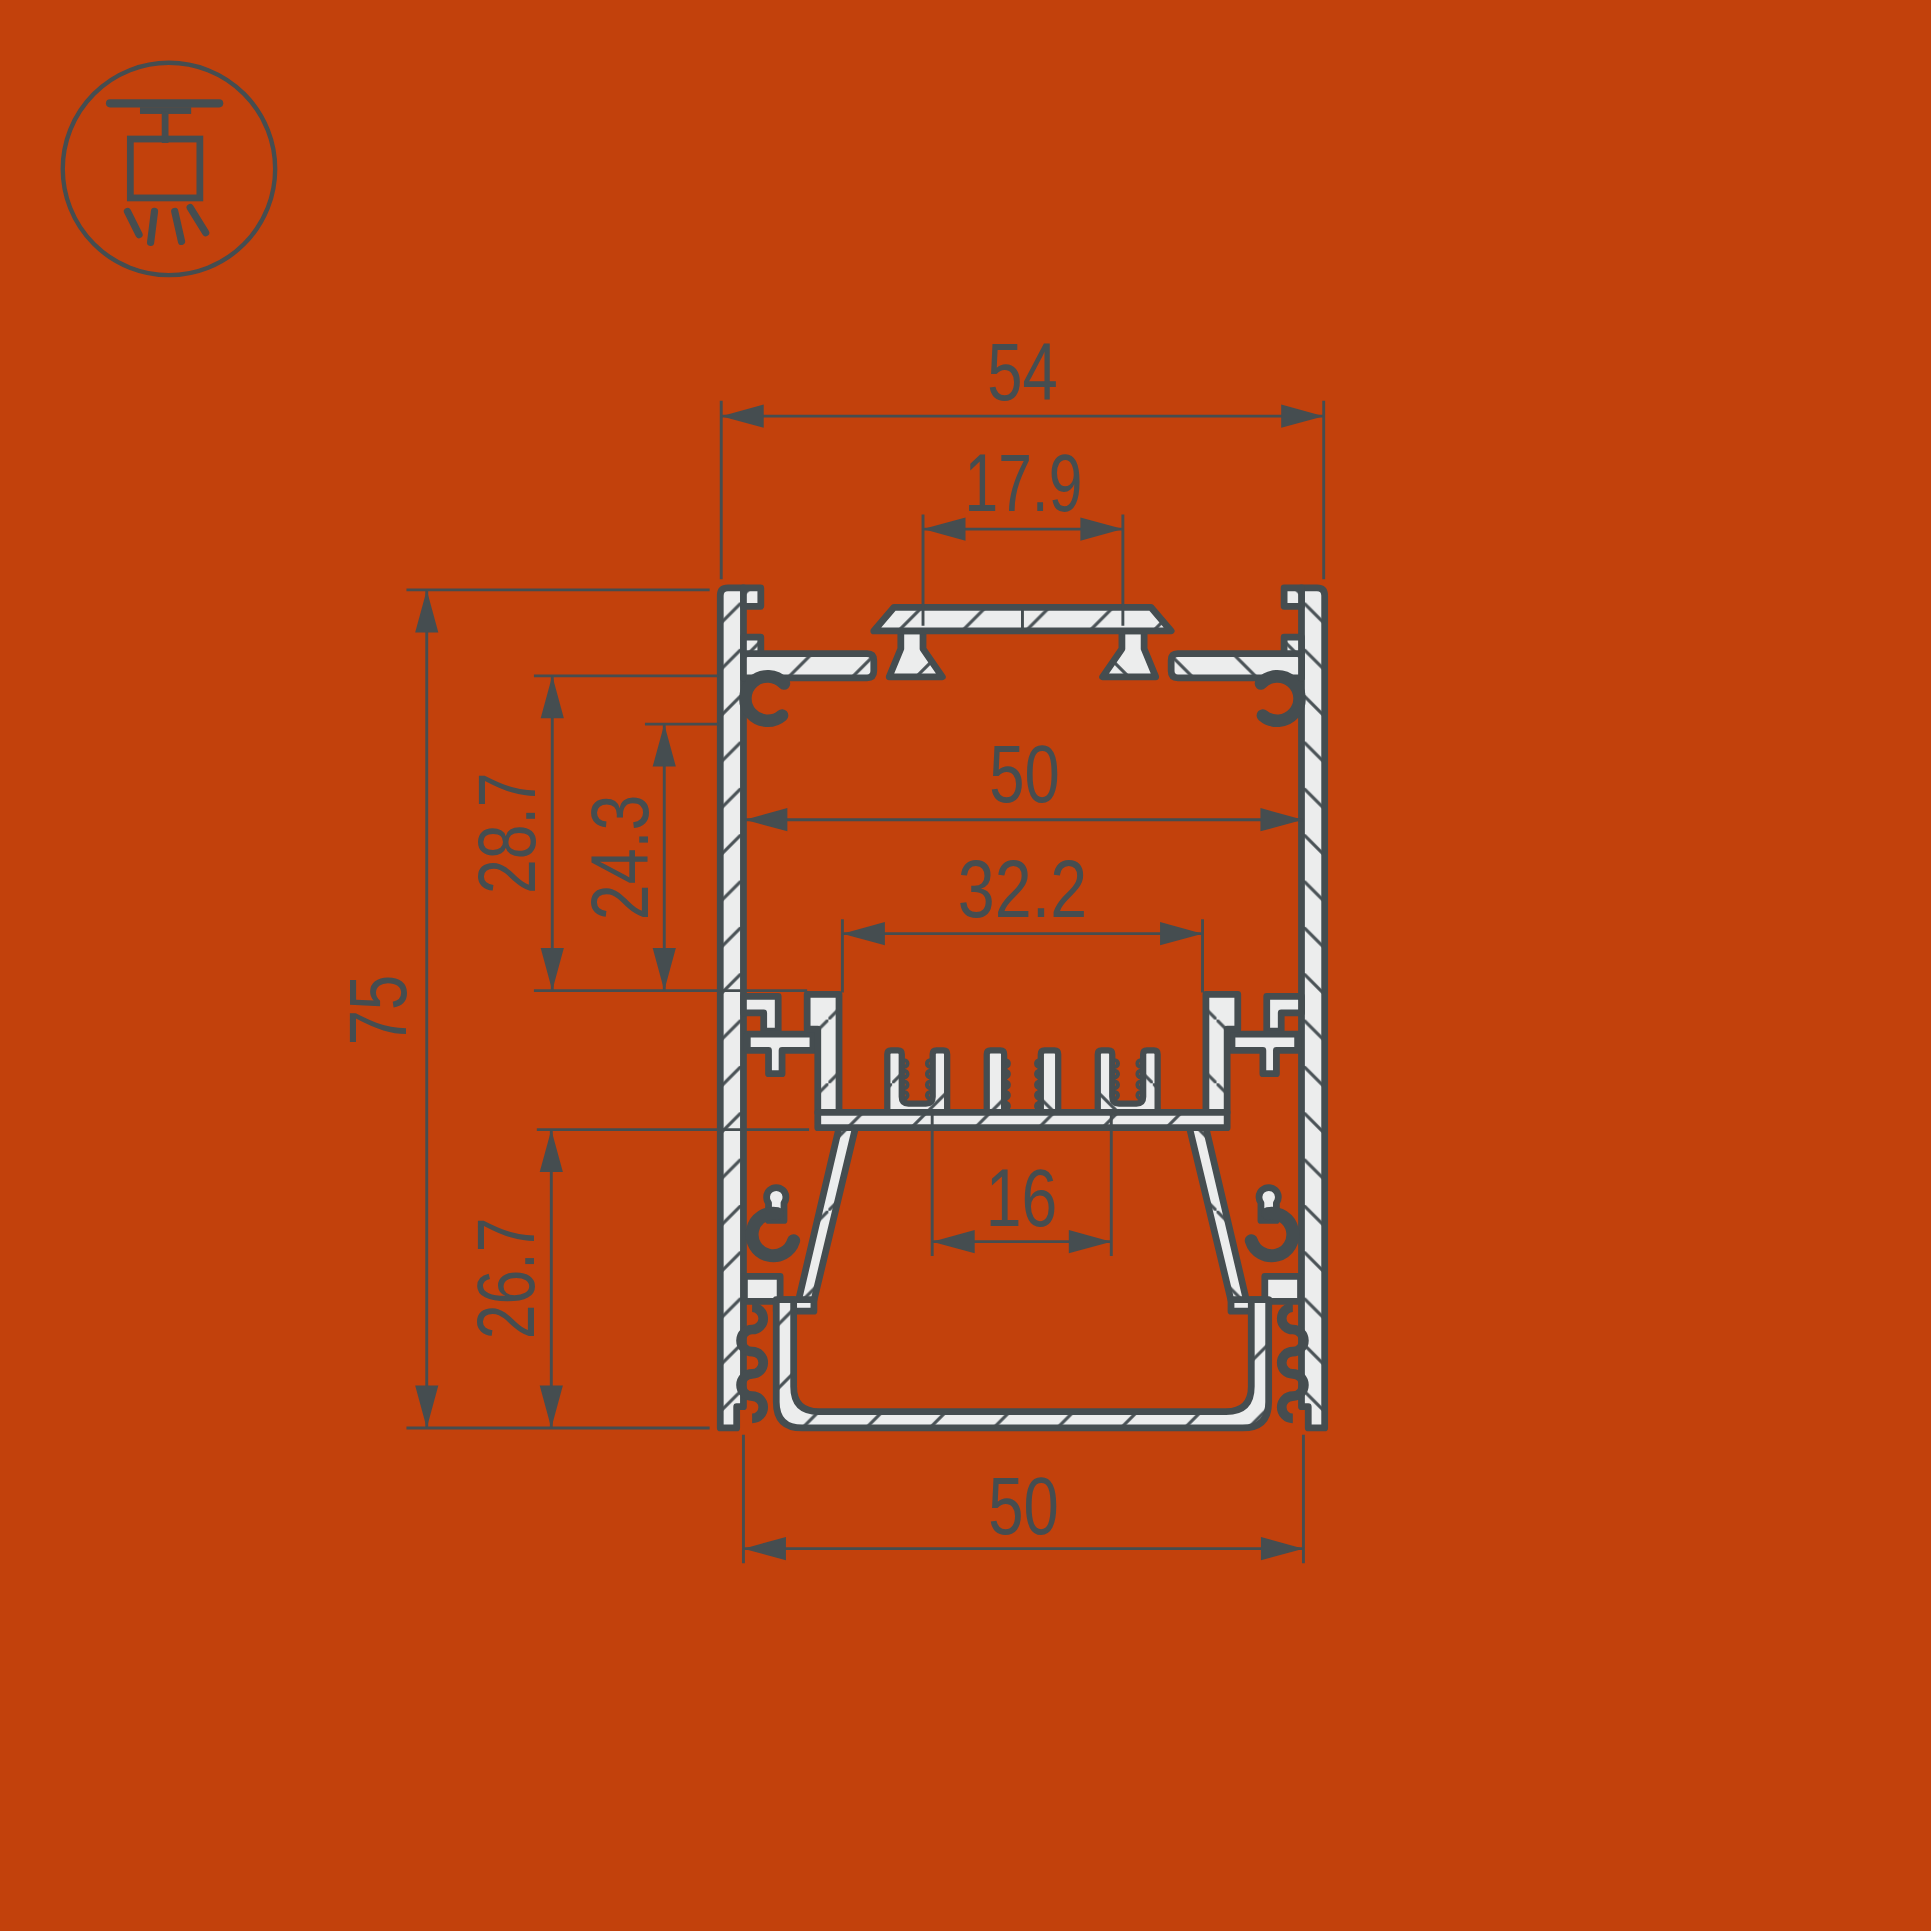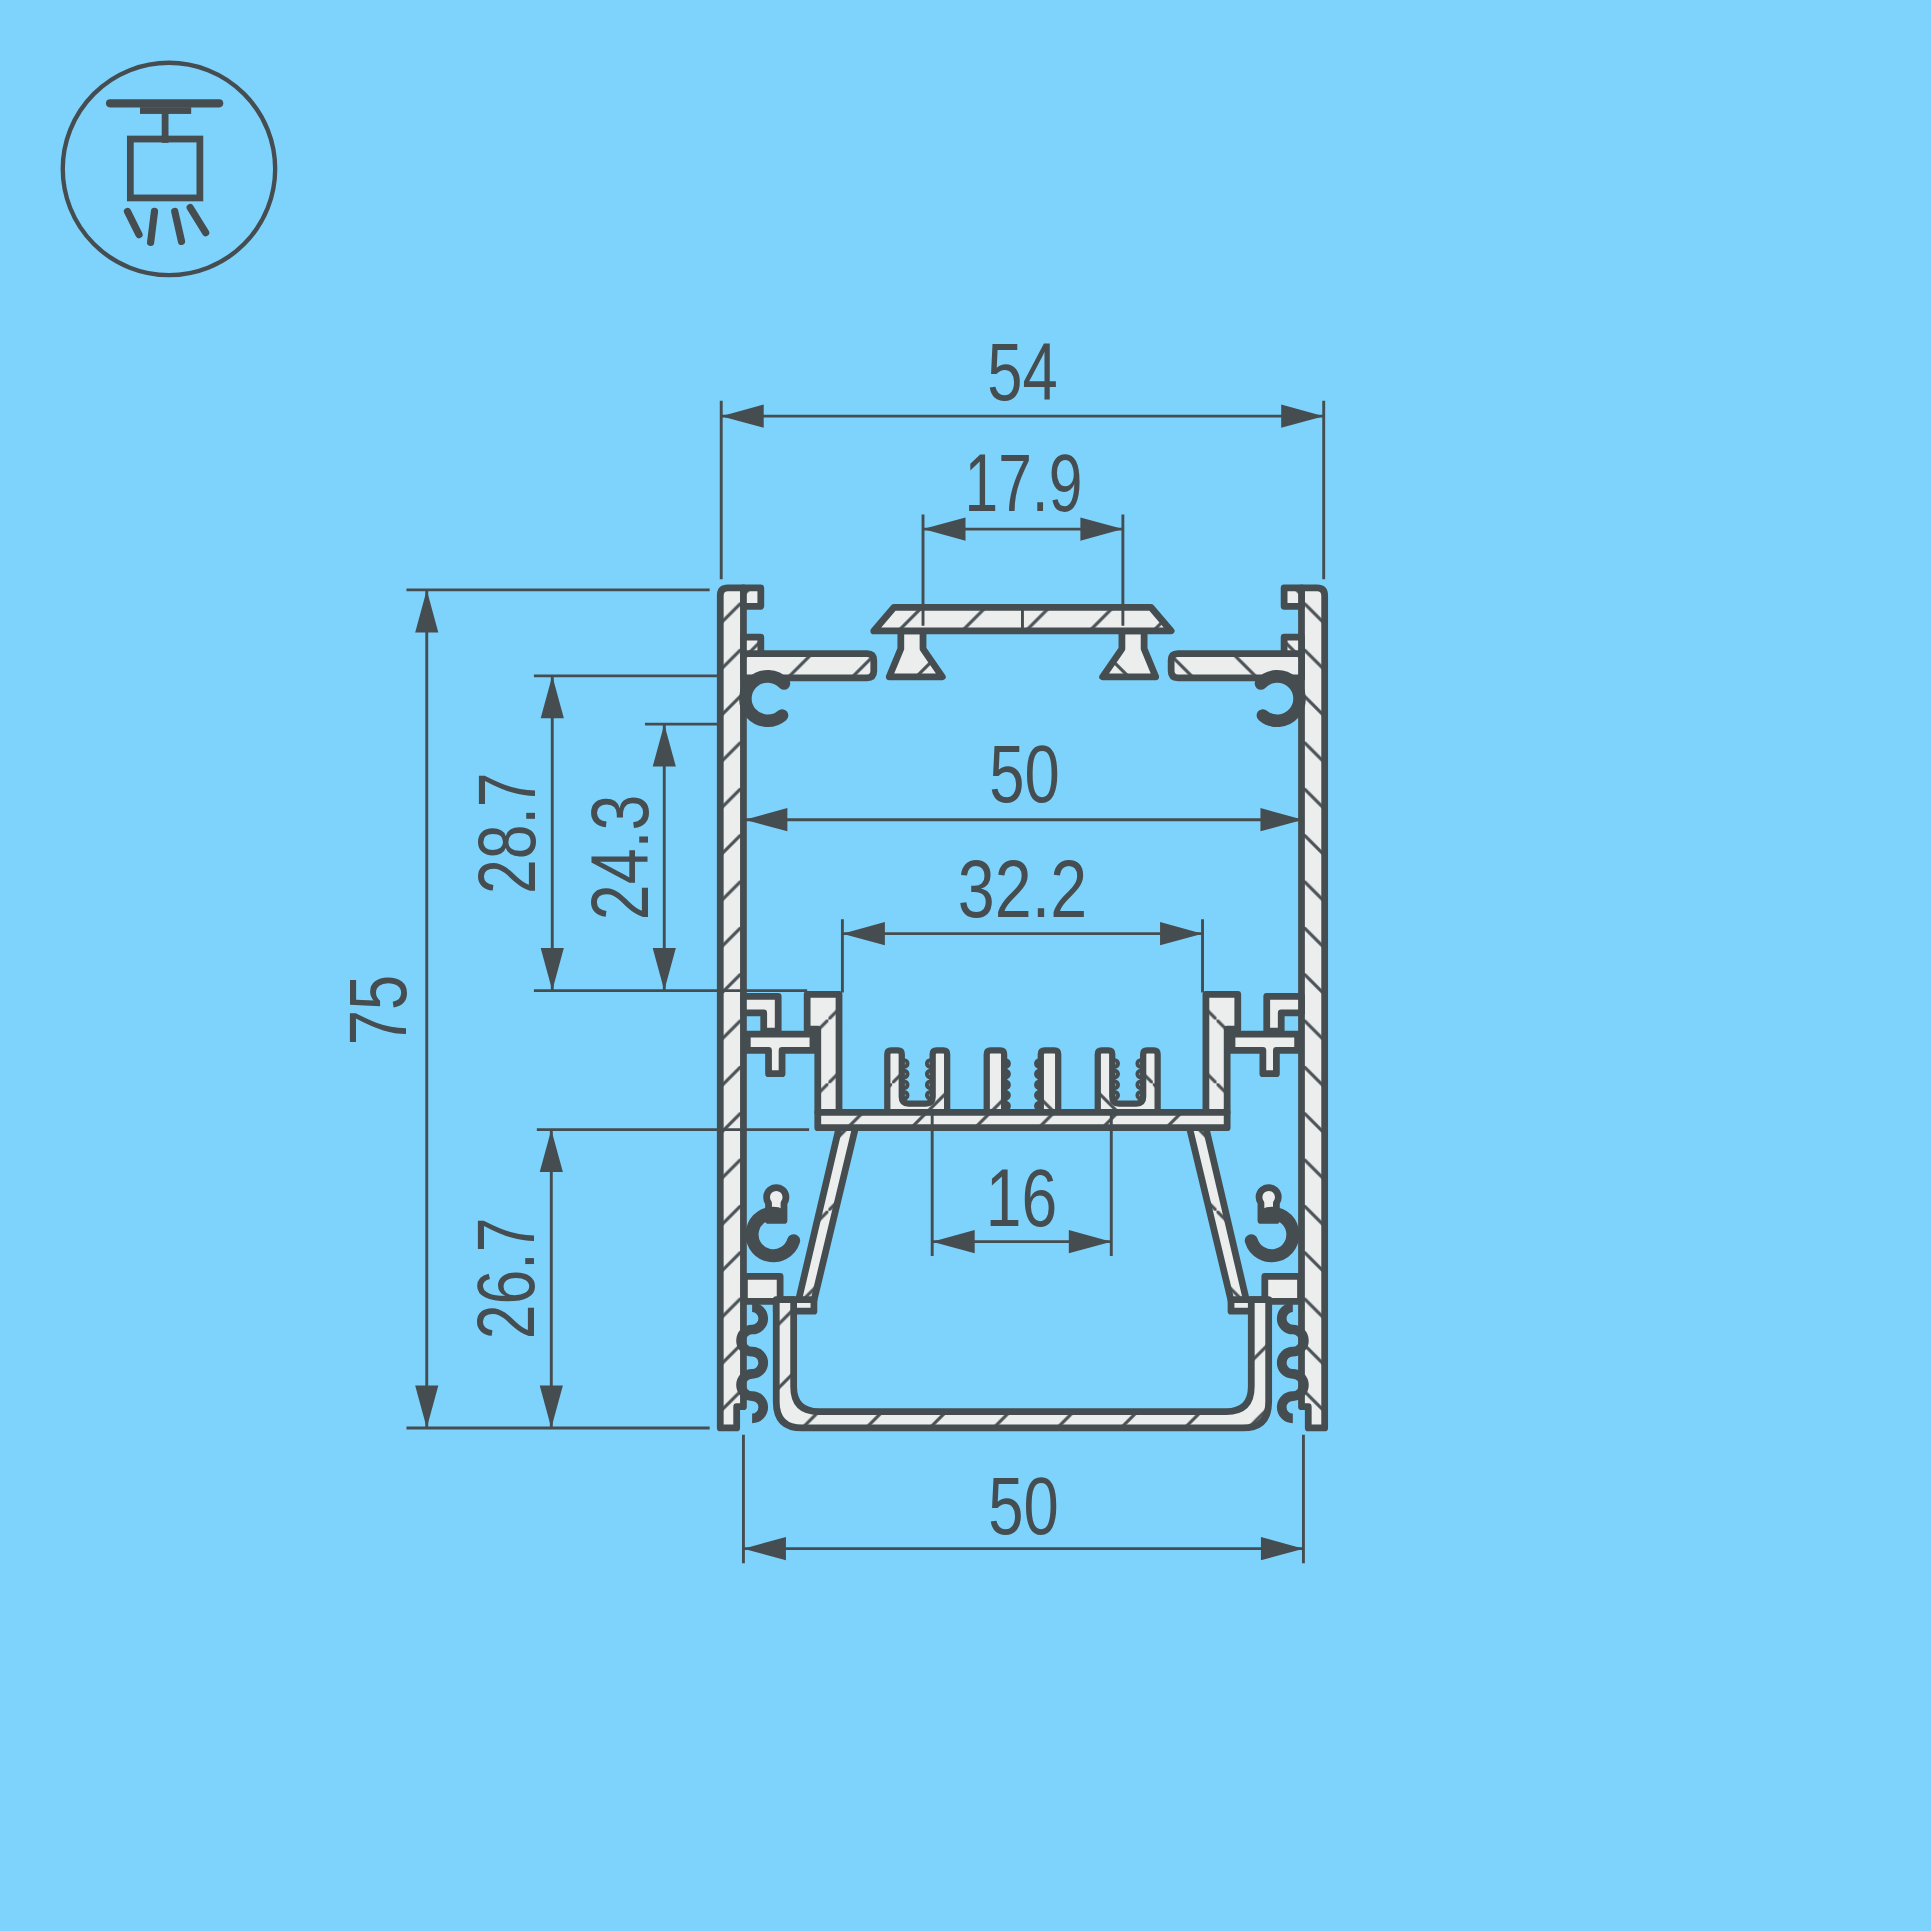--- a/index.html
+++ b/index.html
@@ -1,16 +1,16 @@
 <!DOCTYPE html>
 <html><head>
 <meta charset="utf-8">
 <style>
   html,body{margin:0;padding:0;background:#ffffff;}
-  .page{width:1931px;height:1931px;position:relative;background:#7dd3fc;overflow:hidden;}
+  .page{width:1931px;height:1931px;position:relative;background:#c2410c;overflow:hidden;}
   text{font-family:"Liberation Sans",sans-serif;fill:#454d50;}
 </style>
 </head>
 <body>
 <div class="page">
 <svg width="1931" height="1931" viewBox="0 0 2000 2000">
 <defs>
   <pattern id="hatch" width="66" height="66" patternUnits="userSpaceOnUse">
     <rect width="66" height="66" fill="#eceded"></rect>
     <path d="M0,66 L66,0" stroke="#4a5256" stroke-width="3.2" fill="none"></path>

